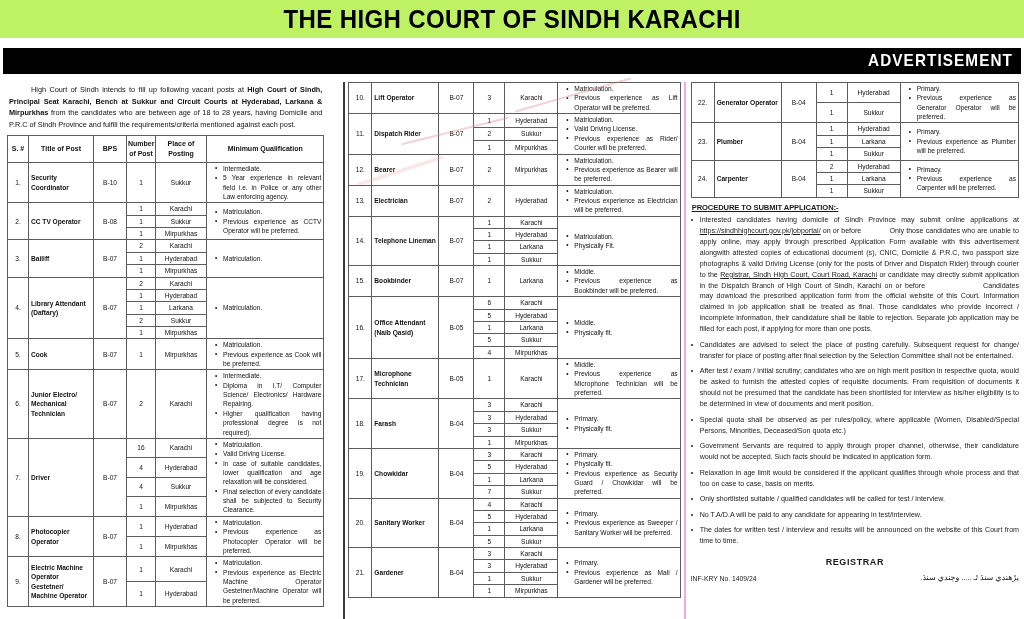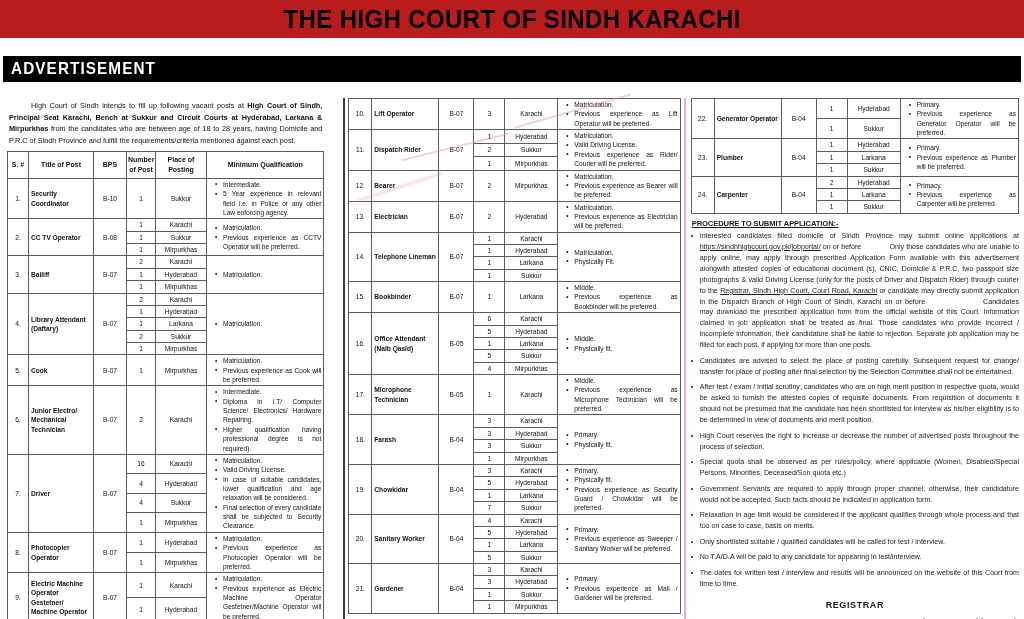--- a/index.html
+++ b/index.html
@@ -7,34 +7,34 @@
     width:1024px;height:619px;
     background:#ffffff;
     font-family:"Liberation Sans", sans-serif;
     color:#1a1a1a;
     overflow:hidden;
   }
   .page{position:relative;width:1024px;height:619px;box-sizing:border-box;}
 
   
   .masthead{
-    height:38px;background:#b91c1c;
+    height:38px;background:#bef264;
     display:flex;align-items:center;justify-content:center;
     border-bottom:1px solid #ffffff;
   }
   .masthead h1{
     margin:0;font-size:25px;font-weight:bold;letter-spacing:.4px;
     color:#000;font-family:"Liberation Sans",sans-serif;
     transform:scaleX(.96);
   }
   .adv-gap{height:5px;background:#fff;}
   .adv-bar{
     height:26px;background:#000;color:#fff;
-    display:flex;align-items:center;justify-content:flex-start;
-    margin:12px 3px;
+    display:flex;align-items:center;justify-content:flex-end;
+    margin:4px 3px;
   }
   .adv-bar span{font-size:17px;font-weight:bold;letter-spacing:1.2px;transform:scaleX(.9);}
 
   
   .body-wrap{
     display:flex;
     padding:4px 3px 3px 3px;
     box-sizing:border-box;
     height:550px;
   }
@@ -641,26 +641,25 @@
               <td class="c-num">1</td>
               <td class="c-place">Sukkur</td>
             </tr>
           </tbody>
       </table>
 
       <div class="proc-head">PROCEDURE TO SUBMIT APPLICATION:-</div>
 
       <ul class="proc">
         <li>
-          <span>Interested candidates filled domicile of Sindh Province may submit online applications at </span><span class="ulink">https://sindhhighcourt.gov.pk/jobportal/</span><span> on or before</span>
+          <span>Interested candidates having domicile of Sindh Province may submit online applications at </span><span class="ulink">https://sindhhighcourt.gov.pk/jobportal/</span><span> on or before</span>
           <span class="subind"></span><span>Only those candidates who are unable to apply online, may apply through prescribed </span><b>Application Form</b><span> available with this advertisement alongwith attested copies of educational document (s), CNIC, Domicile &amp; P.R.C, two passport size photographs &amp; valid Driving License (only for the posts of Driver and Dispatch Rider) through courier to the </span><b class="ulink">Registrar, Sindh High Court, Court Road, Karachi</b><span> or candidate may directly submit application in the Dispatch Branch of High Court of Sindh, Karachi </span><b>on or before</b><span class="gapfill"></span><span>Candidates may download the prescribed application form from the official website of this Court. Information claimed in job application shall be treated as final. Those candidates who provide incorrect / incomplete information, their candidature shall be liable to rejection. Separate job application may be filled for each post, if applying for more than one posts.</span>
         </li>
         <li>Candidates are advised to select the place of posting carefully. Subsequent request for change/ transfer for place of posting after final selection by the Selection Committee shall not be entertained.</li>
         <li>After test / exam / initial scrutiny; candidates who are on high merit position in respective quota, would be asked to furnish the attested copies of requisite documents. From requisition of documents it should not be presumed that the candidate has been shortlisted for interview as his/her eligibility is to be determined in view of documents and merit position.</li>
-        <li>High Court reserves the right to increase or decrease the number of advertised posts throughout the process of selection.</li>
         <li>Special quota shall be observed as per rules/policy, where applicable (Women, Disabled/Special Persons, Minorities, Deceased/Son quota etc.)</li>
         <li>Government Servants are required to apply through proper channel, otherwise, their candidature would not be accepted. Such facts should be indicated in application form.</li>
         <li>Relaxation in age limit would be considered if the applicant qualifies through whole process and that too on case to case, basis on merits.</li>
         <li>Only shortlisted suitable / qualified candidates will be called for test / interview.</li>
         <li>No T.A/D.A will be paid to any candidate for appearing in test/interview.</li>
         <li>The dates for written test / interview and results will be announced on the website of this Court from time to time.</li>
       </ul>
 
       <div class="registrar">REGISTRAR</div>
       <div class="footline">

